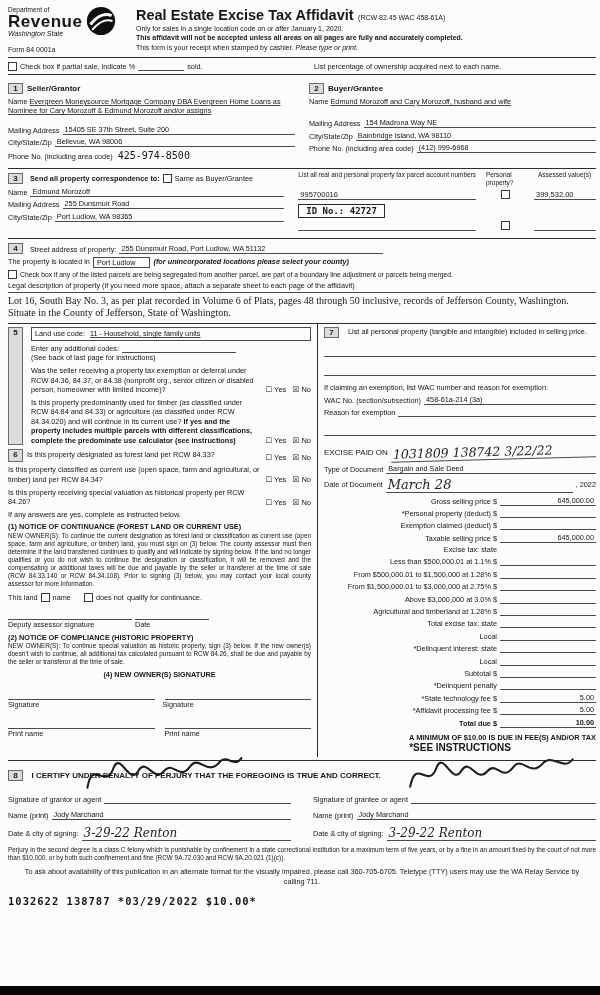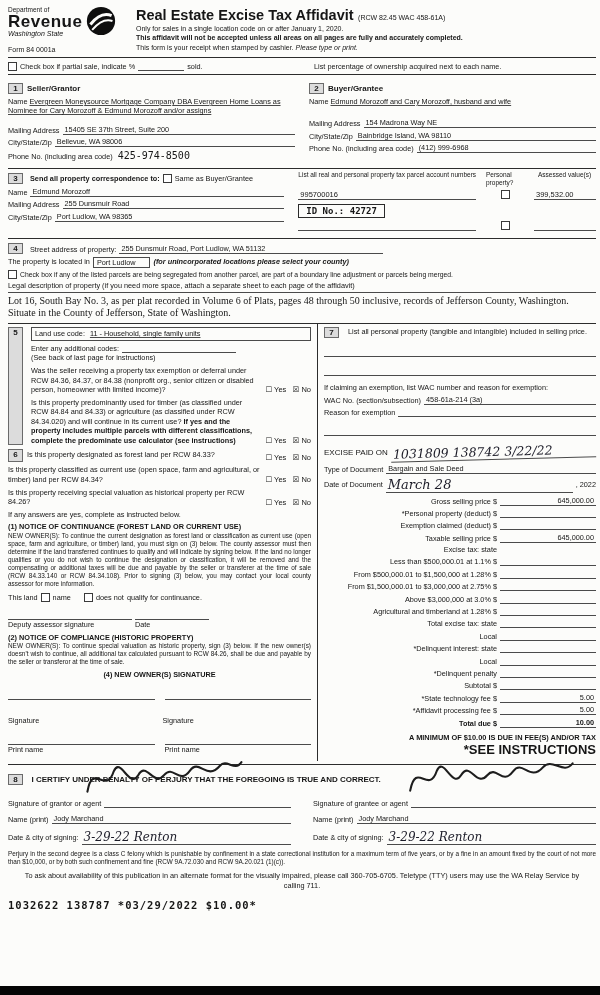--- a/index.html
+++ b/index.html
@@ -250,21 +250,21 @@
           <span style="width:124px">Deputy assessor signature</span>
           <span>Date</span>
         </div>
         <div class="t7 b" style="margin-top:4px">(2) NOTICE OF COMPLIANCE (HISTORIC PROPERTY)</div>
         <div class="t65">NEW OWNER(S): To continue special valuation as historic property, sign (3) below. If the new owner(s) doesn't wish to continue, all additional tax calculated pursuant to RCW 84.26, shall be due and payable by the seller or transferor at the time of sale.</div>
         <div class="t7 b" style="margin-top:4px;text-align:center">(4) NEW OWNER(S) SIGNATURE</div>
         <div class="frow" style="margin-top:10px;gap:10px">
           <span class="fill"></span>
           <span class="fill"></span>
         </div>
-        <div class="frow" style="margin-top:16px;gap:6px">
+        <div class="frow" style="margin-top:0;gap:6px">
           <span style="flex:1">Signature</span>
           <span style="flex:1">Signature</span>
         </div>
         <div class="frow" style="margin-top:10px;gap:10px">
           <span class="fill"></span>
           <span class="fill"></span>
         </div>
         <div class="frow" style="margin-top:0;gap:10px">
           <span style="flex:1">Print name</span>
           <span style="flex:1">Print name</span>
@@ -361,43 +361,43 @@
           </div>
         <div class="mrow">
             <span class="mlabel">*Delinquent interest: state</span>
             <span class="mval"></span>
           </div>
         <div class="mrow">
             <span class="mlabel">Local</span>
             <span class="mval"></span>
           </div>
         <div class="mrow">
+            <span class="mlabel">Subtotal  $</span>
+            <span class="mval"></span>
+          </div>
+        <div class="mrow">
             <span class="mlabel">*Delinquent penalty</span>
-            <span class="mval"></span>
-          </div>
-        <div class="mrow">
-            <span class="mlabel">Subtotal  $</span>
             <span class="mval"></span>
           </div>
         <div class="mrow">
             <span class="mlabel">*State technology fee  $</span>
             <span class="mval">5.00</span>
           </div>
         <div class="mrow">
             <span class="mlabel">*Affidavit processing fee  $</span>
             <span class="mval">5.00</span>
           </div>
         <div class="mrow">
             <span class="mlabel b">Total due  $</span>
             <span class="mval b">10.00</span>
           </div>
       </div>
 
       <div class="b" style="font-size:7.4px;text-align:right;margin-top:5px">A MINIMUM OF $10.00 IS DUE IN FEE(S) AND/OR TAX</div>
-      <div class="b" style="font-size:13px;text-align:right">*SEE INSTRUCTIONS</div>
+      <div class="b" style="font-size:10px;text-align:center">*SEE INSTRUCTIONS</div>
     </div>
   </div>
 
   <div class="hrline" style="margin-top:3px;padding-top:3px;position:relative">
     <div>
       <span class="secnum">8</span>
       <span class="b" style="font-size:8px">I CERTIFY UNDER PENALTY OF PERJURY THAT THE FOREGOING IS TRUE AND CORRECT.</span>
     </div>
     <div style="display:flex;gap:22px;margin-top:10px">
       <div style="flex:1">

